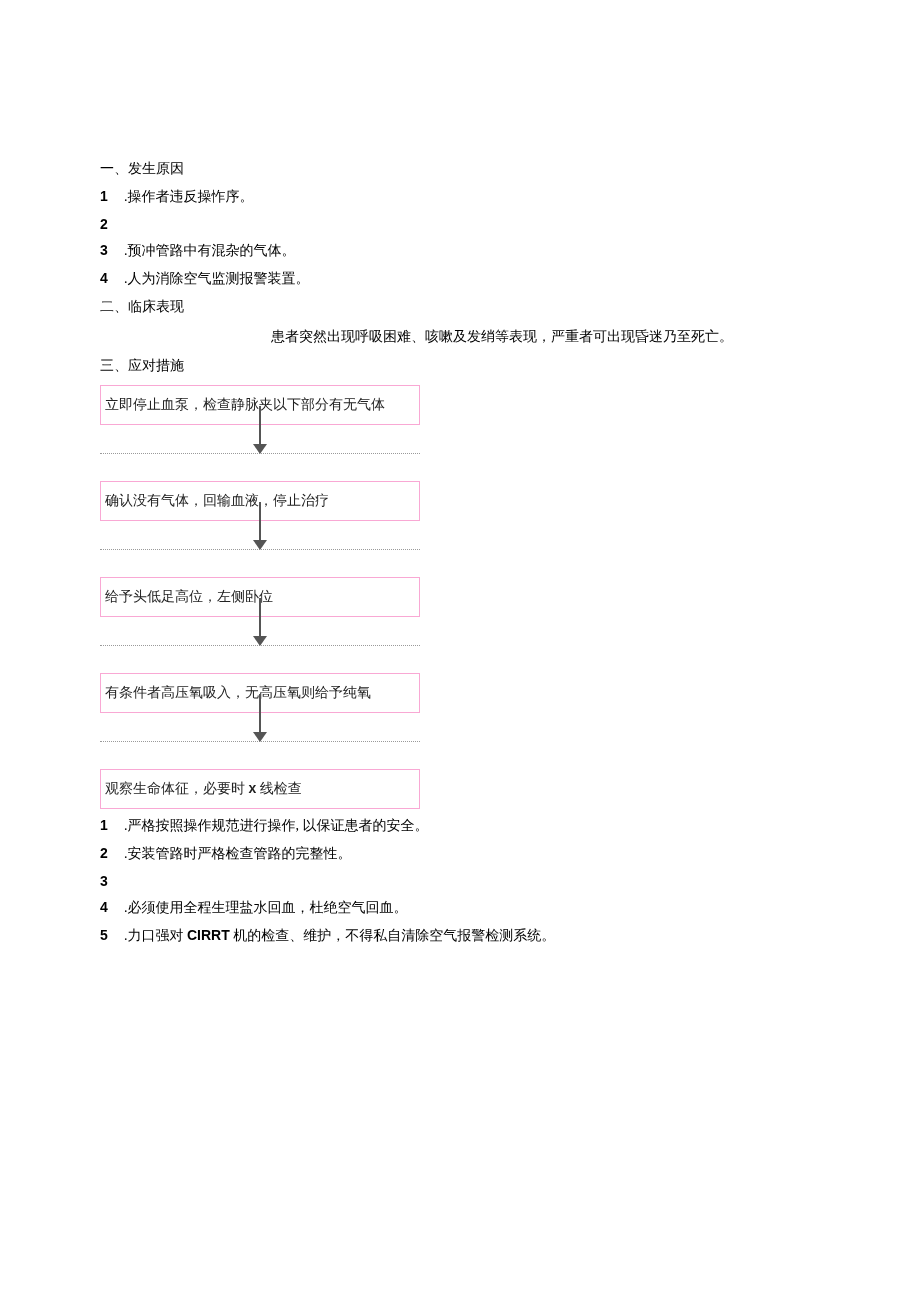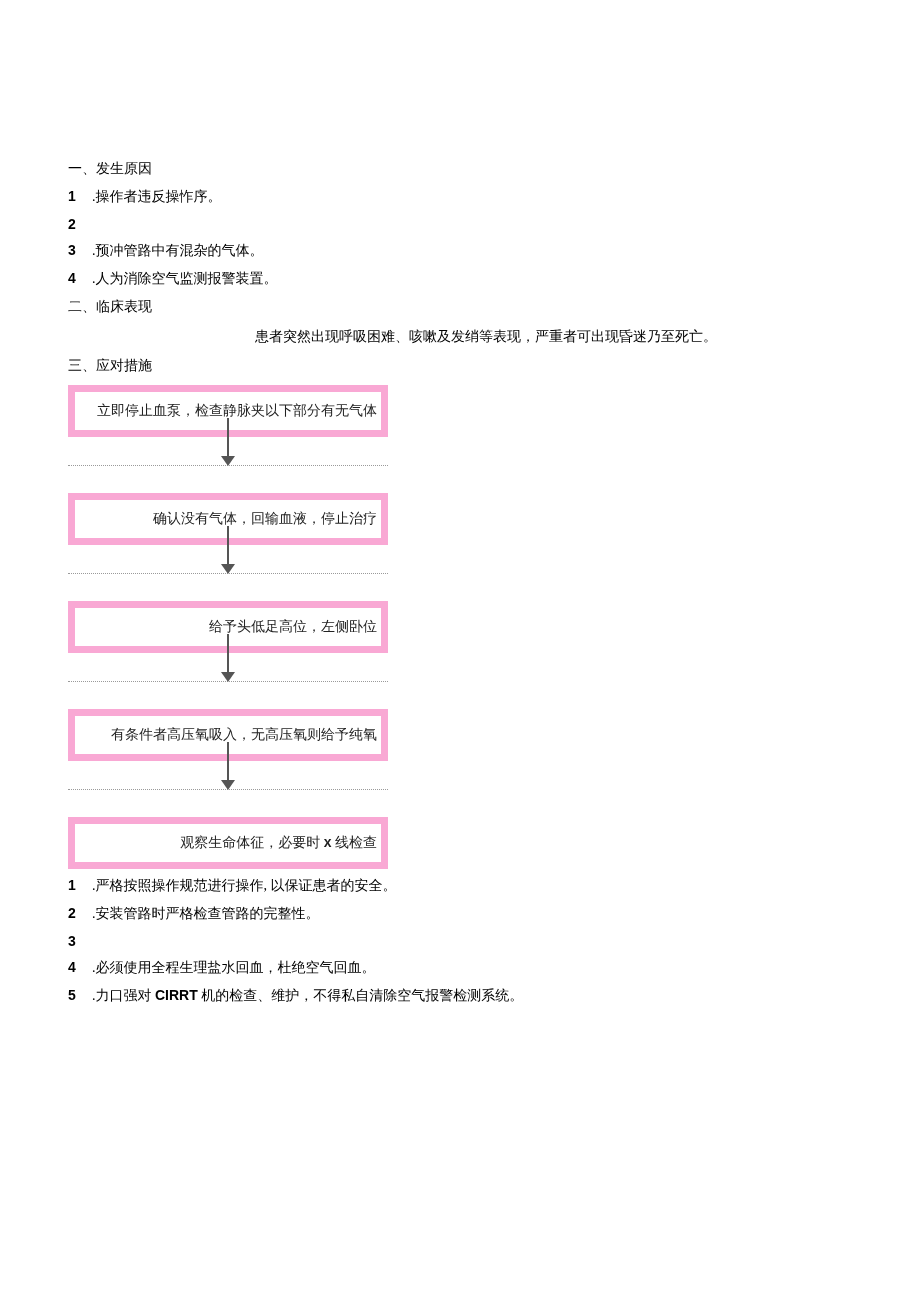--- a/index.html
+++ b/index.html
@@ -5,21 +5,21 @@
   body {
     margin: 0;
     padding: 0;
     background: #ffffff;
     font-family: "SimSun", "宋体", serif;
     font-size: 14px;
     color: #000000;
     width: 920px;
   }
   .page {
-    padding: 160px 60px 60px 68px;
+    padding: 160px 60px 60px 100px;
     box-sizing: border-box;
   }
   .line {
     margin: 0 0 10px 0;
     line-height: 1.5;
     text-align: center;
   }
   .heading {
     margin: 0 0 10px 0;
   }
@@ -37,23 +37,23 @@
   }
   .bold-inline {
     font-weight: bold;
     font-family: "Arial", sans-serif;
   }
   .flowchart {
     margin: 8px 0 8px 0;
     width: 320px;
   }
   .flow-box {
-    border: 7px solid #f9a8d4;
+    border: 1px solid #f9a8d4;
     background: #ffffff;
-    text-align: right;
+    text-align: left;
     padding: 10px 4px;
     font-size: 14px;
     color: #222;
   }
   .flow-arrow-wrap {
     display: flex;
     flex-direction: column;
     align-items: center;
     height: 56px;
   }

